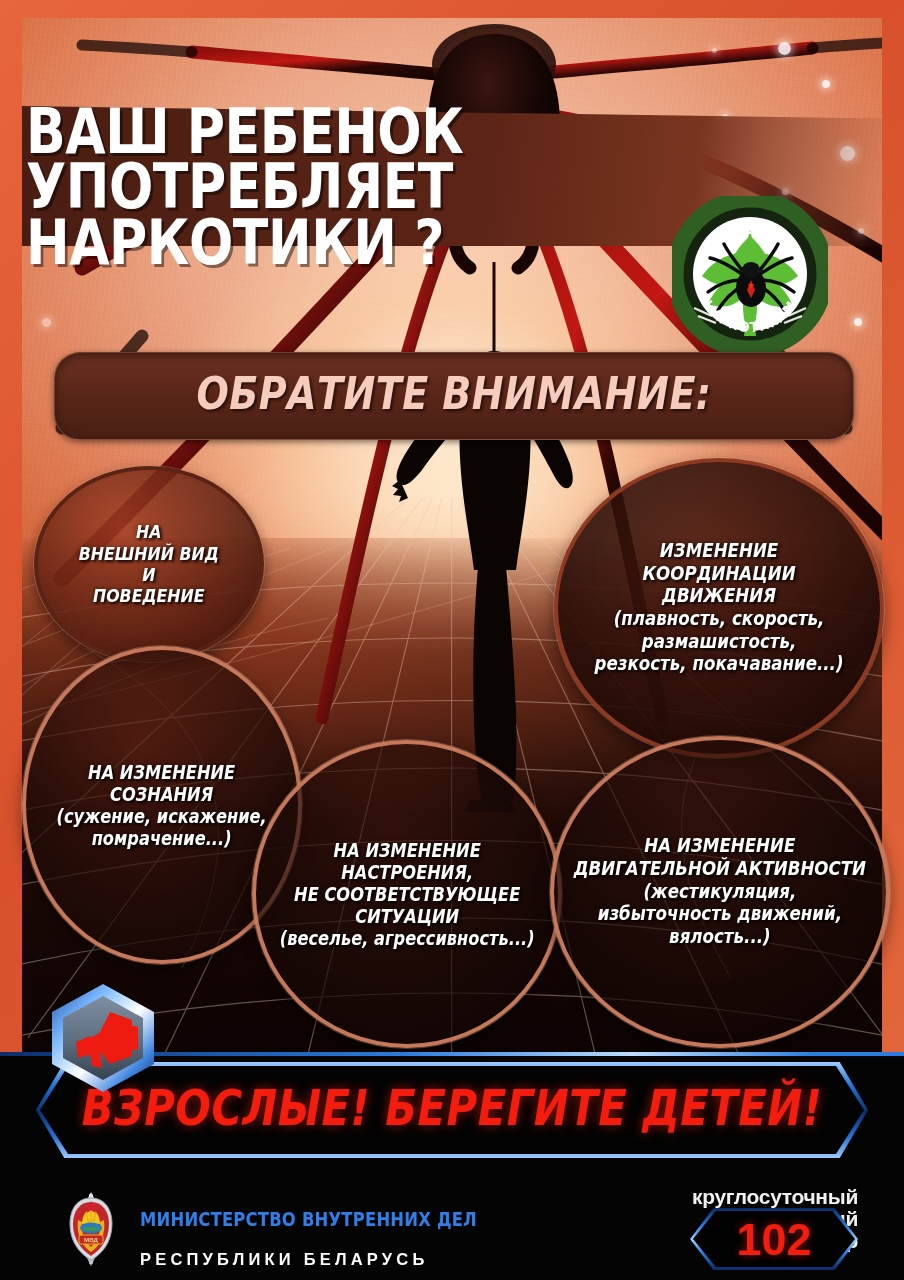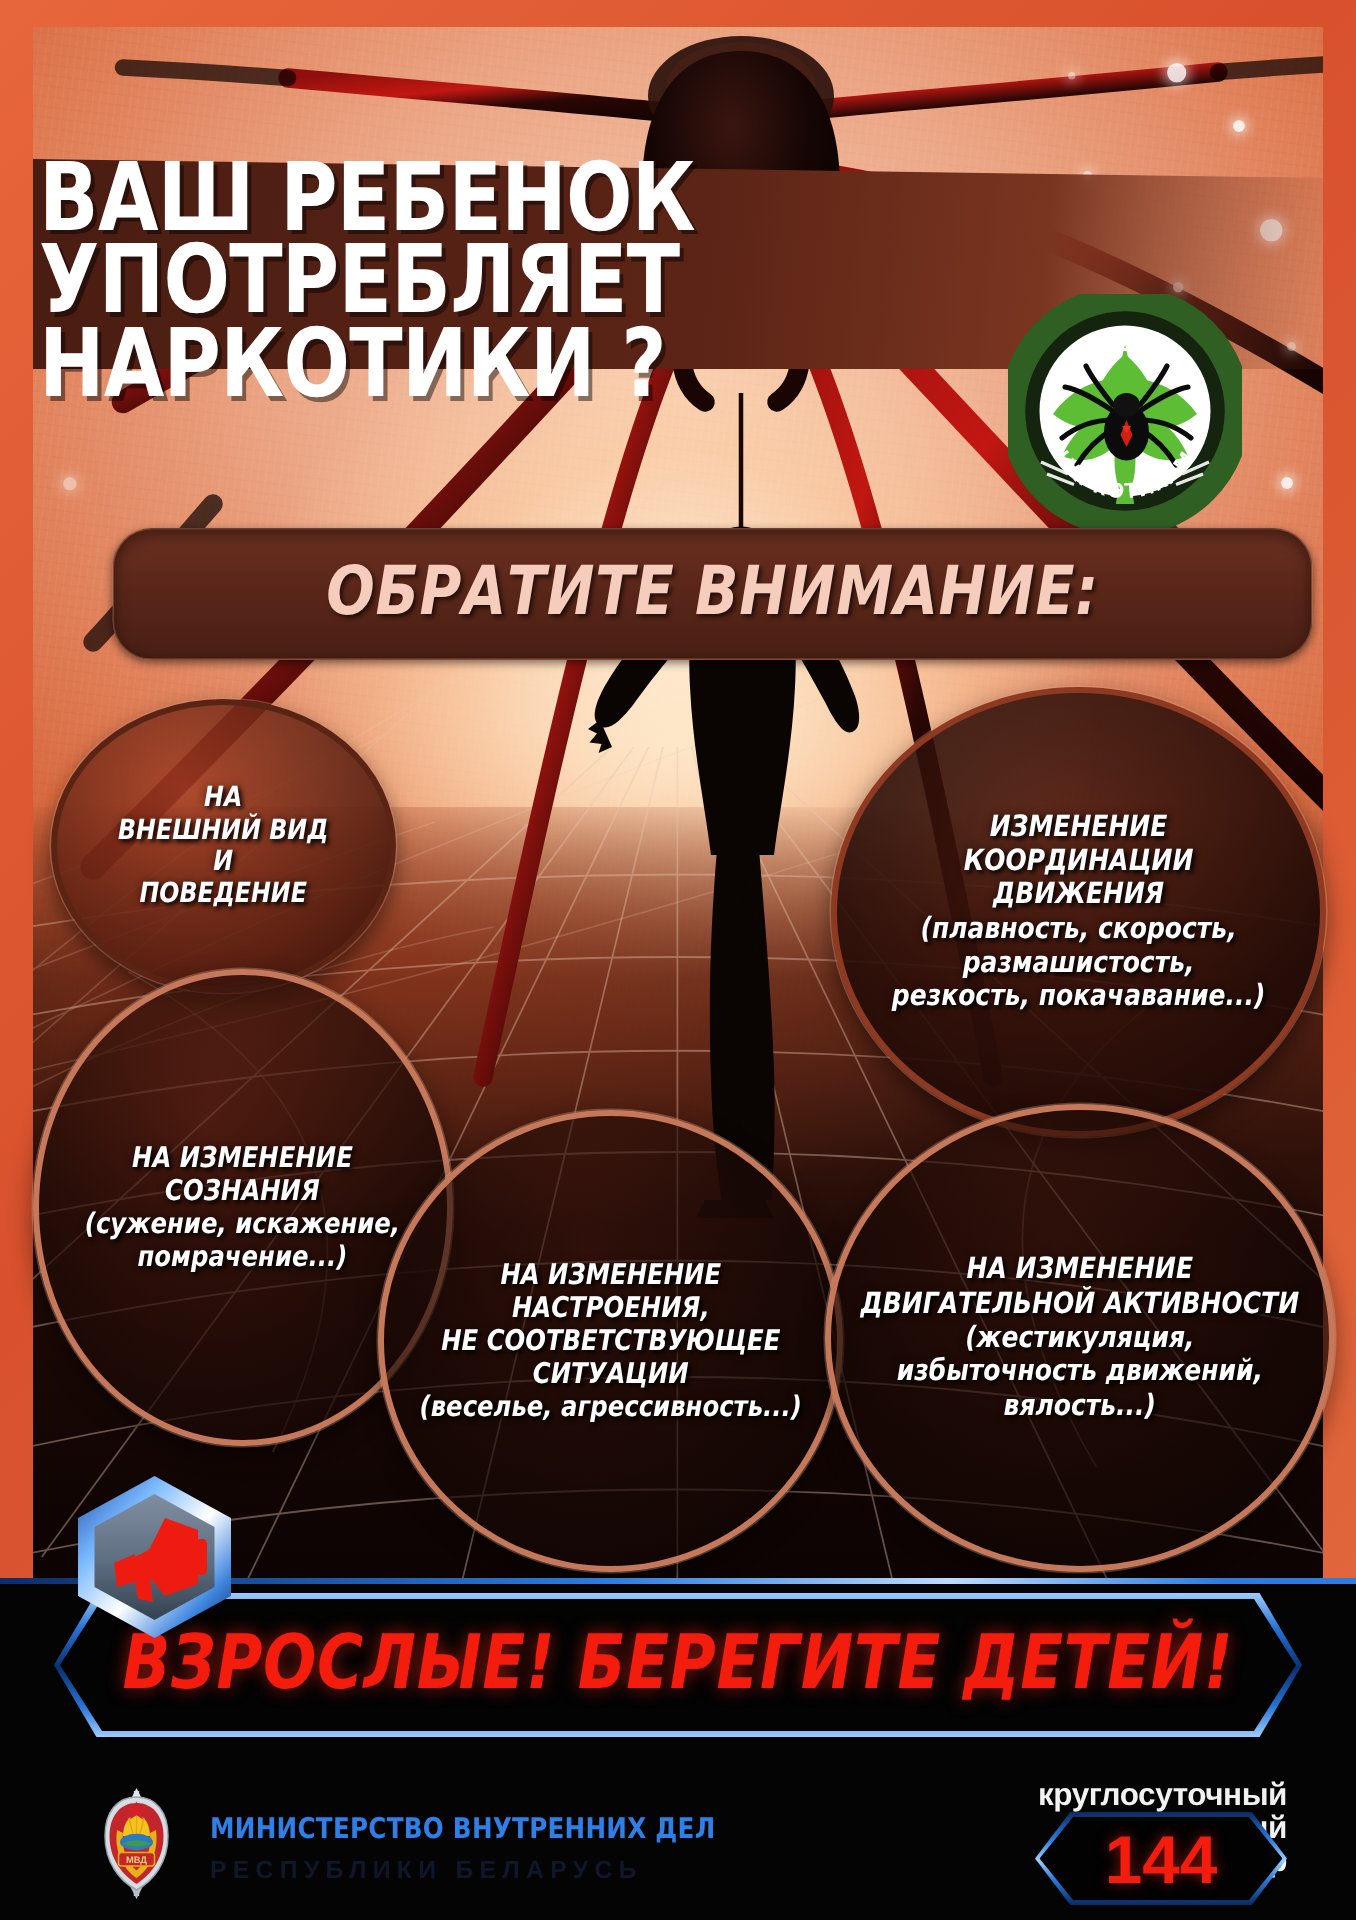--- a/index.html
+++ b/index.html
@@ -65,21 +65,21 @@
   .title .l2 { display:block; font-size:63px; transform:scaleX(.92); transform-origin:left;
                text-shadow:3px 3px 0 rgba(0,0,0,.45); }
 
   
   .emblem { position:absolute; left:672px; top:196px; width:156px; height:156px; }
 
   
   .attn { position:absolute; left:54px; top:352px; width:800px; height:88px;
     background:linear-gradient(180deg,#6b3020 0%,#592619 48%,#4a1f13 100%);
     border-radius:26px; box-shadow:0 3px 10px rgba(0,0,0,.45) inset, 0 2px 6px rgba(0,0,0,.5);
-    border:1px solid rgba(255,200,170,.18);margin-left:21px; }
+    border:1px solid rgba(255,200,170,.18); }
   .attn span { position:absolute; left:0; right:0; top:14px; text-align:center;
     font-family:"DejaVu Sans Condensed","Liberation Sans Narrow","Liberation Sans",sans-serif;
     font-weight:bold; font-style:italic; font-size:45px; color:#f6cdbd;
     letter-spacing:.5px; transform:scaleX(.94);
     text-shadow:2px 2px 3px rgba(0,0,0,.6); }
 
   
   .bub { position:absolute; border-radius:50%; display:flex;
          align-items:center; justify-content:center; text-align:center; }
   .bub .txt { position:relative; z-index:3; color:#fff;
@@ -141,21 +141,21 @@
   
   .mega { position:absolute; left:46px; top:982px; width:114px; height:112px; }
 
   
   .mvd-emblem { position:absolute; left:62px; top:1192px; width:58px; height:74px; }
   .mvd-text { position:absolute; left:140px; top:1208px; }
   .mvd-text .m1 { font-family:"DejaVu Sans Condensed","Liberation Sans Narrow","Liberation Sans",sans-serif;
       font-weight:bold; font-size:19px; color:#2f7fe8; letter-spacing:.2px;
       transform:scaleX(.96); transform-origin:left; display:block; }
   .mvd-text .m2 { font-family:"Liberation Sans",sans-serif; font-size:16.5px;
-      color:#0f172a; letter-spacing:4.2px; display:block; margin-top:8px; font-weight:bold; }
+      color:#ffffff; letter-spacing:4.2px; display:block; margin-top:20px; font-weight:bold; }
 
   .hot { position:absolute; left:596px; top:1186px; width:262px; height:82px; }
   .hot .lbl { font-family:"Liberation Sans",sans-serif; font-weight:bold;
       font-size:21px; color:#f2f2f2; line-height:1.04; letter-spacing:-.3px;text-align:right; }
   .numhex { position:absolute; left:690px; top:1208px; width:168px; height:62px; }
   .numhex .nbg { position:absolute; inset:0;
       background:linear-gradient(180deg,#0a2a63 0%,#2b7de0 30%,#9ed0ff 52%,#2b7de0 72%,#0a2a63 100%);
       clip-path:polygon(14% 0, 86% 0, 100% 50%, 86% 100%, 14% 100%, 0 50%); }
   .numhex .nin { position:absolute; left:3px; top:3px; right:3px; bottom:3px;
       background:#020202;
@@ -467,16 +467,16 @@
   </div>
 
   <div class="hot">
     <div class="lbl">круглосуточный</div>
     <div class="lbl">единый</div>
     <div class="lbl">номер</div>
   </div>
   <div class="numhex">
     <div class="nbg"></div>
     <div class="nin"></div>
-    <span>144</span>
+    <span>102</span>
   </div>
 
 </div>
 
 </body></html>

